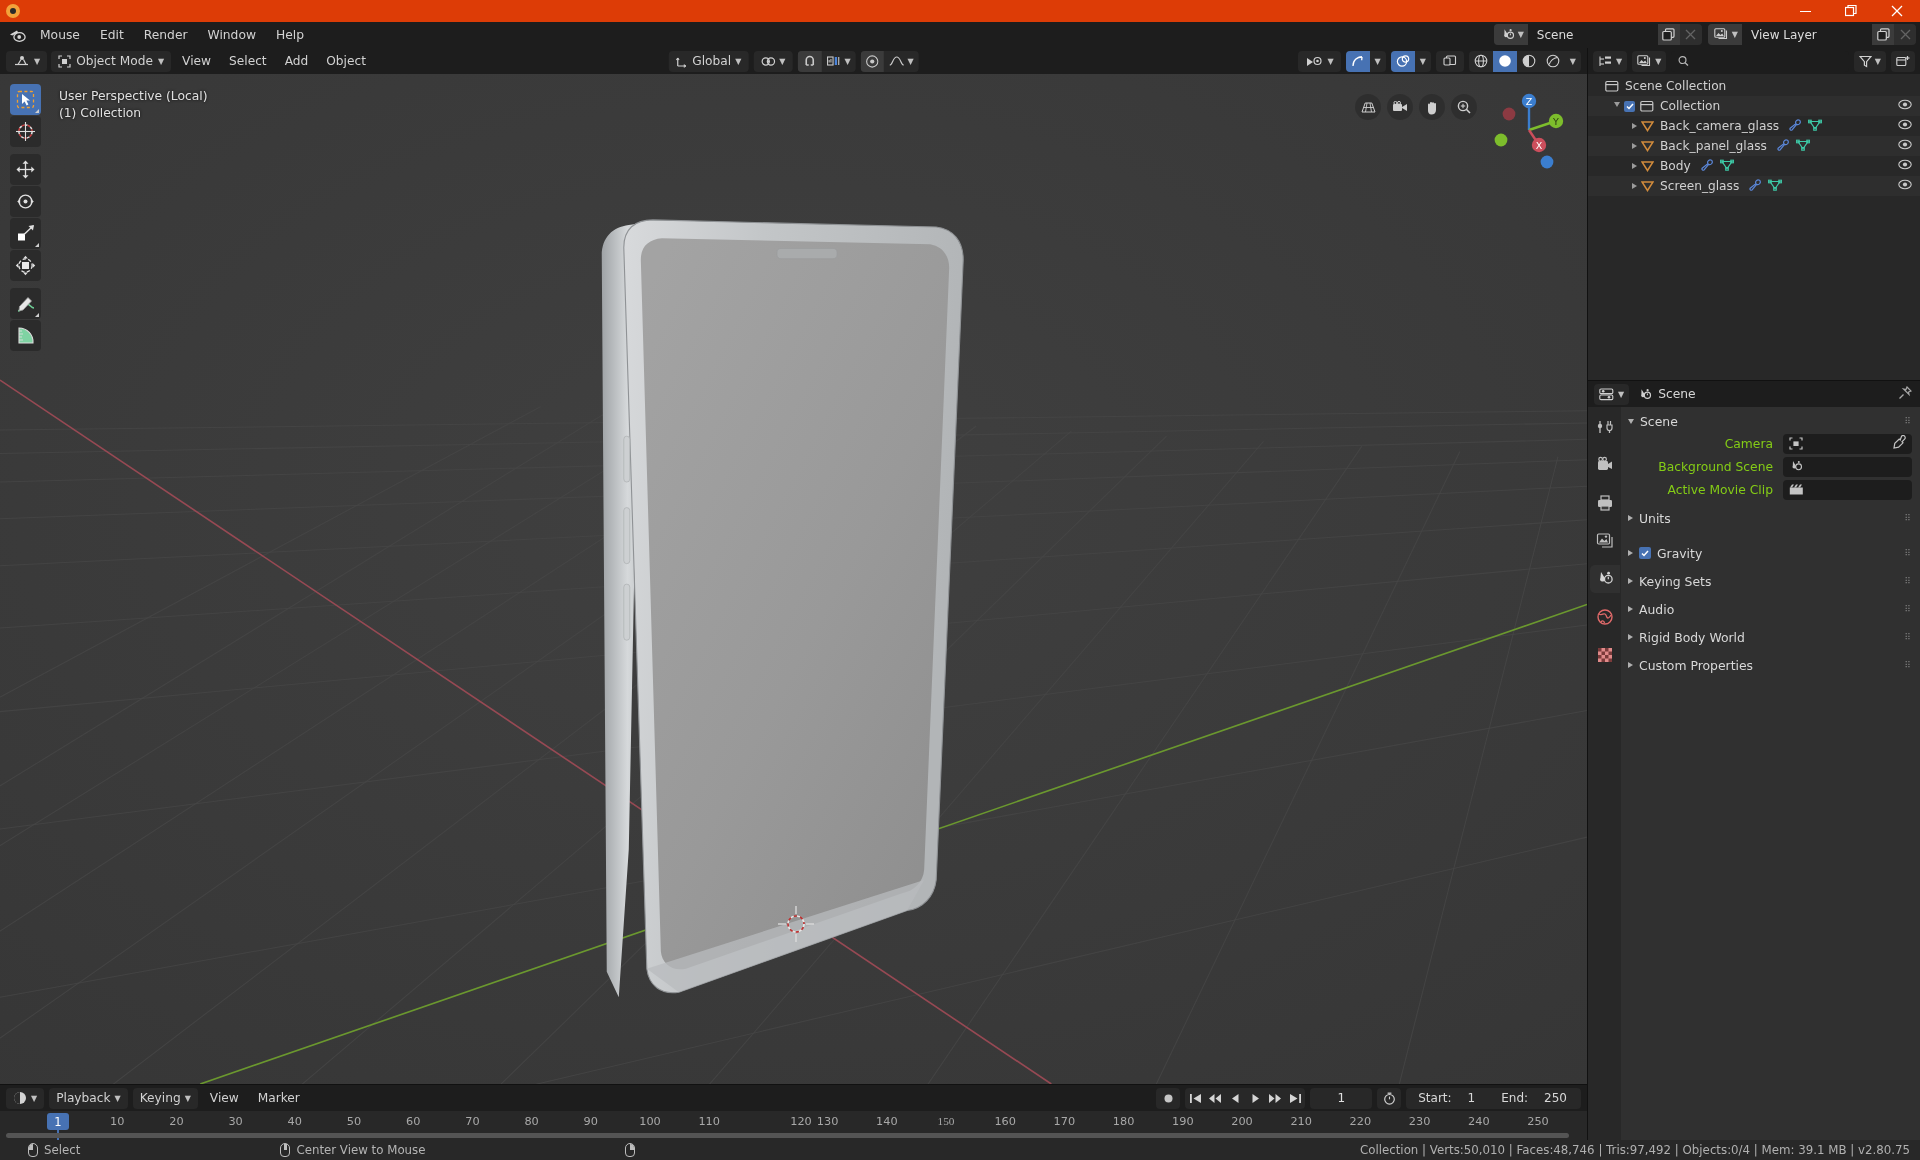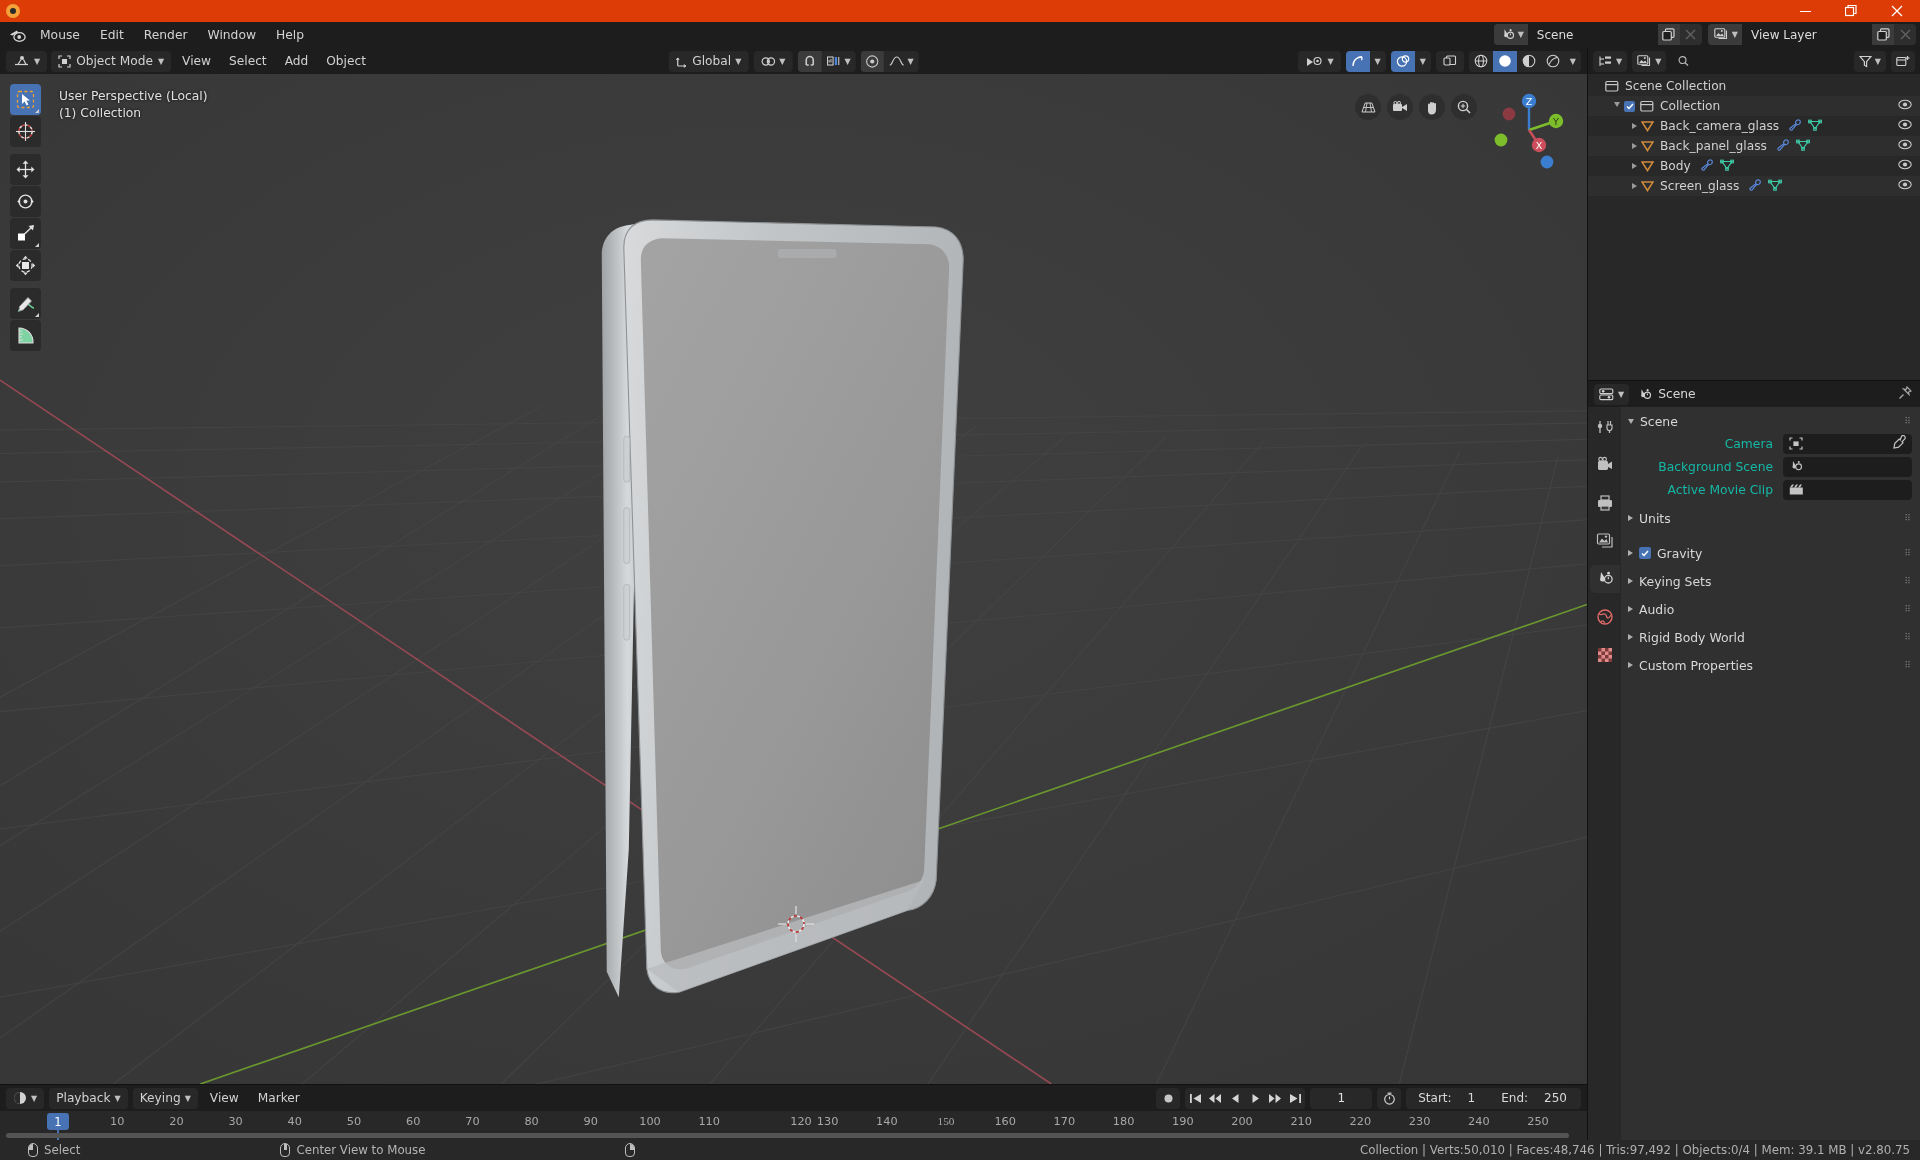--- a/index.html
+++ b/index.html
@@ -155,21 +155,21 @@
   .pr-body { flex:1 1 auto; display:flex; }
   .pr-tabs { width:33px; background:#282828; display:flex; flex-direction:column; align-items:center; padding-top:6px; gap:10px; }
   .pr-tab { width:30px;height:28px; display:flex;align-items:center;justify-content:center; border-radius:5px 0 0 5px;}
   .pr-tab.active { background:#303030; }
   .pr-content { flex:1 1 auto; padding: 0; }
   .panel-head { height:20px; display:flex; align-items:center; font-size:12.4px; color:#d8d8d8; padding-left:7px; gap:6px; position:relative;}
   .panel-head .dots { position:absolute; right:8px; color:#777; font-size:9px; letter-spacing:1px;}
   .arrow-r { width:0;height:0;border-left:5px solid #b0b0b0;border-top:3.5px solid transparent;border-bottom:3.5px solid transparent;}
   .arrow-d { width:0;height:0;border-left:3.5px solid transparent;border-right:3.5px solid transparent;border-top:5px solid #b0b0b0;}
   .prop-row { display:flex; align-items:center; height:21px; margin: 2px 8px 2px 0; }
-  .prop-label { flex:0 0 162px; text-align:right; padding-right:10px; color:#14b8a6; font-size:12.3px;}
+  .prop-label { flex:0 0 162px; text-align:right; padding-right:10px; color:#84cc16; font-size:12.3px;}
   .prop-field { flex:1 1 auto; background:#1d1d1d; height:20px; border-radius:4px; display:flex; align-items:center;
      padding:0 6px; gap:6px; position:relative; }
   .prop-field .eyedrop { position:absolute; right:6px; }
   .pchk { width:12px;height:12px;background:#4772b3;border-radius:2px;display:flex;align-items:center;justify-content:center;}
 
   
   .statusbar { flex: 0 0 20px; background:#282828; display:flex; align-items:center; font-size:11.8px; color:#b4b4b4; position:relative; padding:0 8px;}
   .sb-item { display:flex; align-items:center; gap:6px; }
   .sb-stats { position:absolute; right:10px; color:#b0b0b0; }
   .mouse-ico { width:10px;height:14px;border:1.4px solid #bdbdbd;border-radius:5px 5px 4px 4px; position:relative;}

